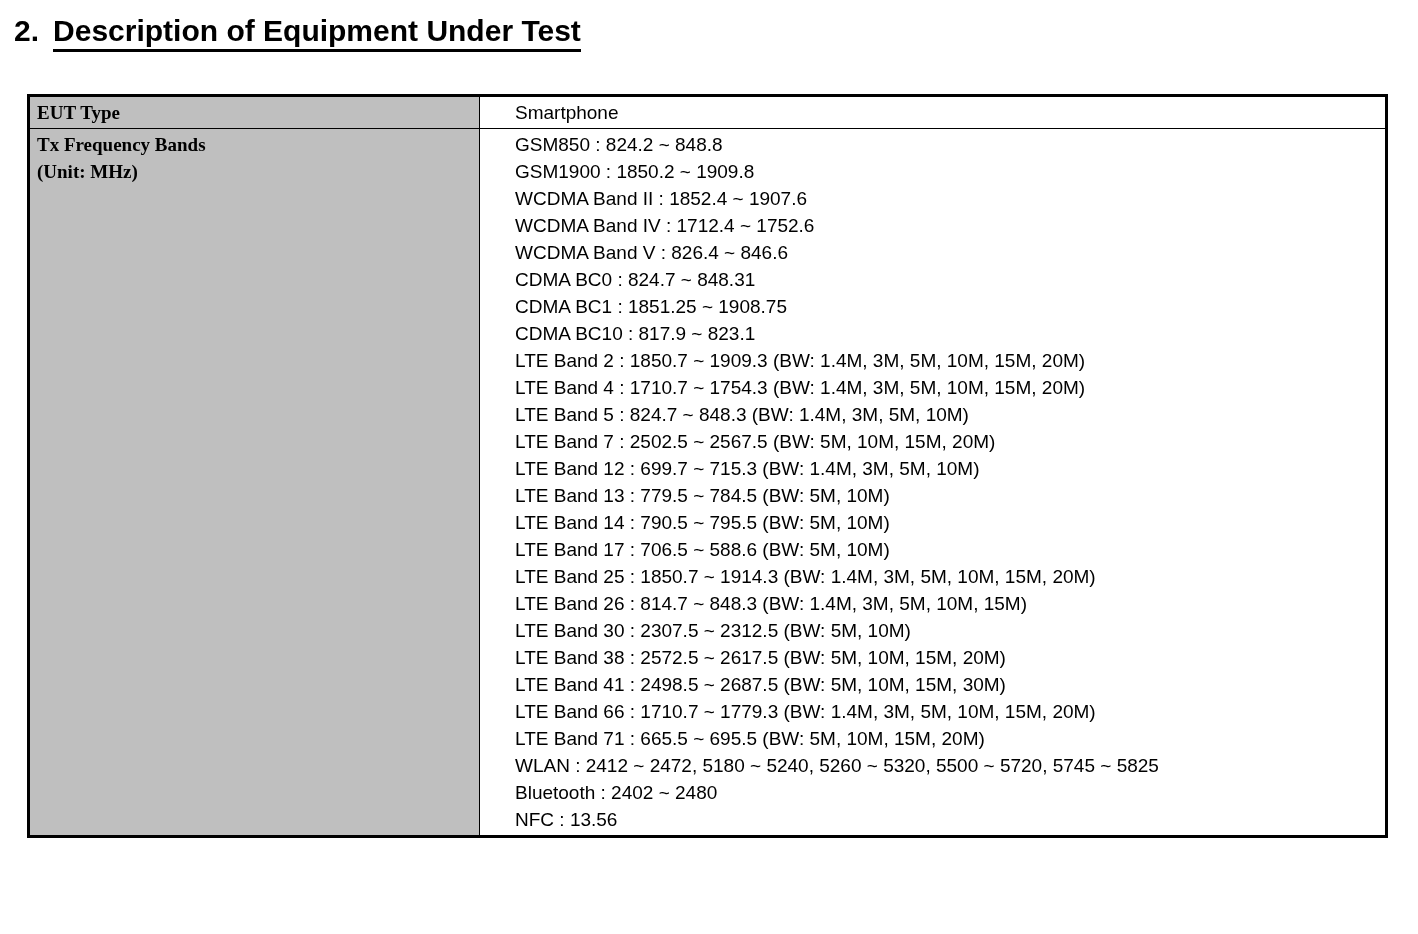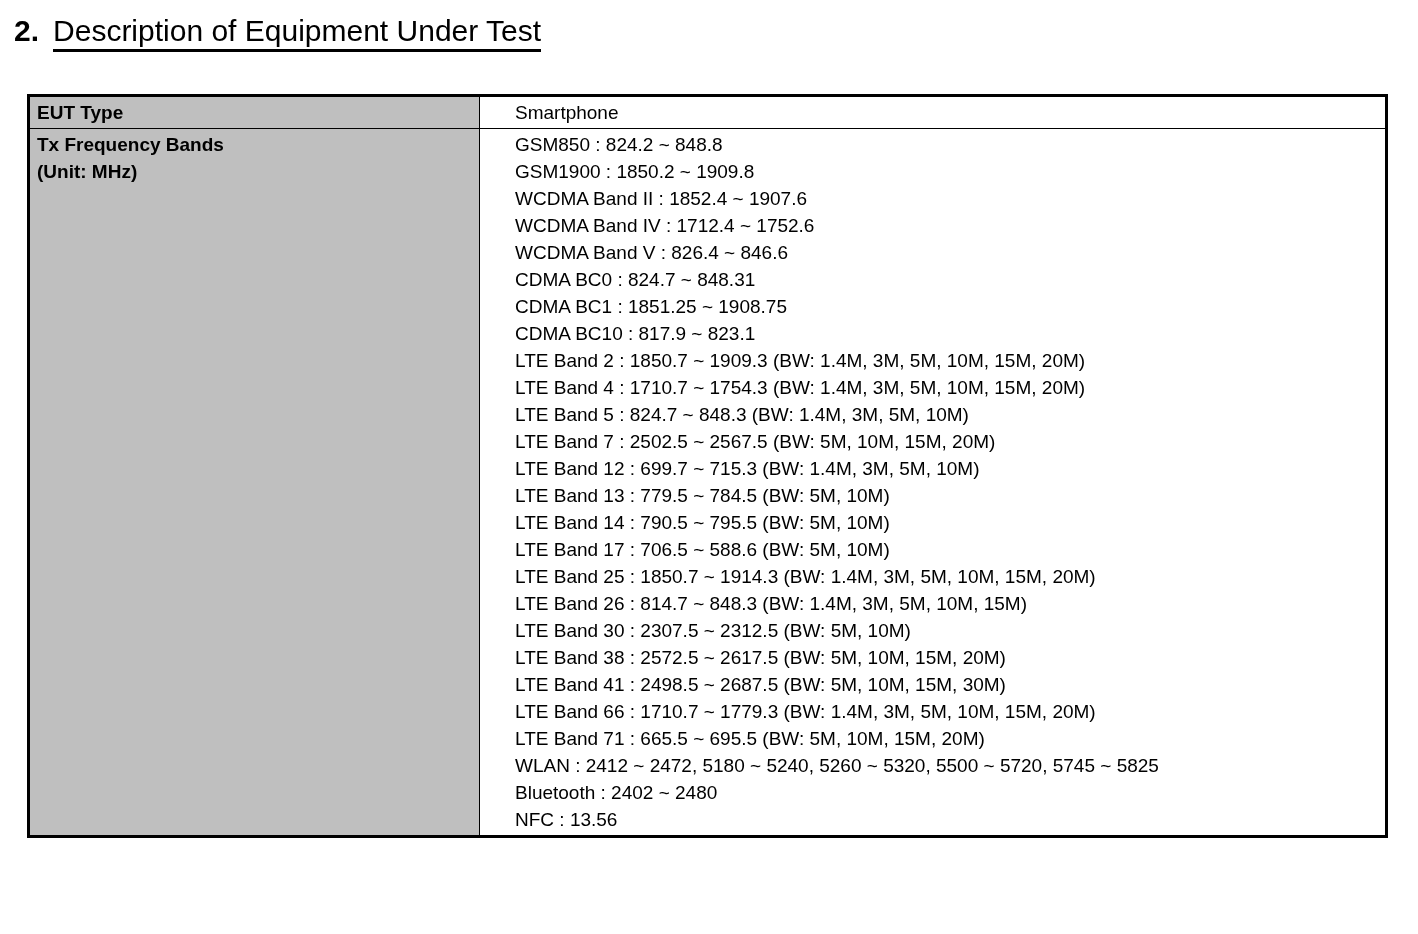--- a/index.html
+++ b/index.html
@@ -34,21 +34,21 @@
     letter-spacing: 0px;
     white-space: nowrap;
   }
   .heading-number {
     font-size: 30px;
     font-weight: bold;
     margin-right: 14px;
   }
   .heading-text {
     font-size: 30px;
-    font-weight: normal;
+    font-weight: bold;
     border-bottom: 3px solid #000;
     padding-bottom: 1px;
   }
 
   
   .eut-table {
     position: absolute;
     left: 27px;
     top: 94px;
     width: 1358px;
@@ -69,20 +69,21 @@
   }
 
   col.c-label { width: 451px; }
   col.c-value { width: 907px; }
 
   td.label {
     background: #bfbfbf;
     font-weight: bold;
     padding: 2px 0 2px 7px;
     vertical-align: middle;
+    font-family: Liberation Serif, serif;
   }
   td.value {
     background: #ffffff;
     padding: 2px 0 2px 7px;
   }
   td.label.top {
     vertical-align: top;
   }
 
   .line { display: block; white-space: nowrap; margin-left: 28px; }

